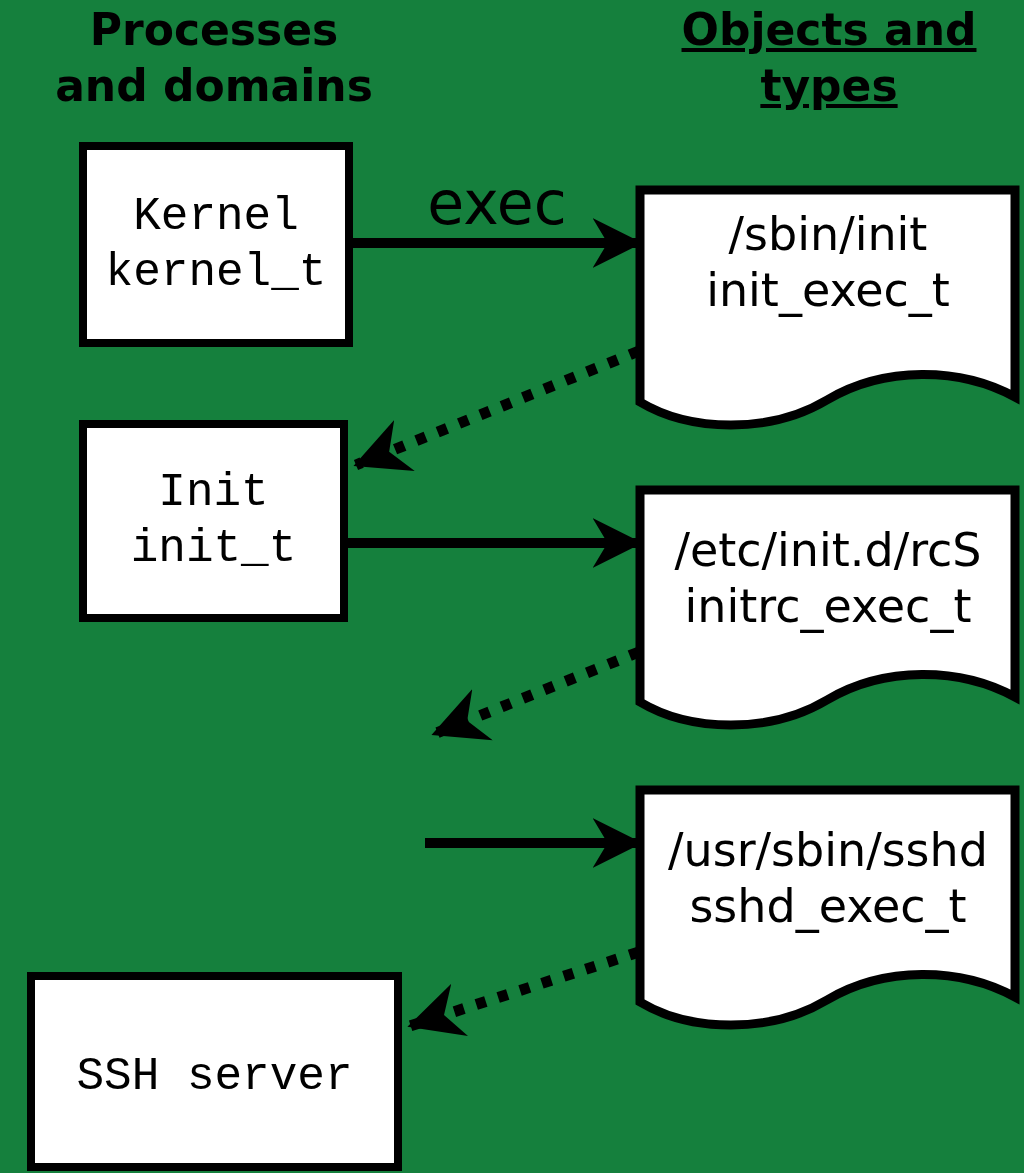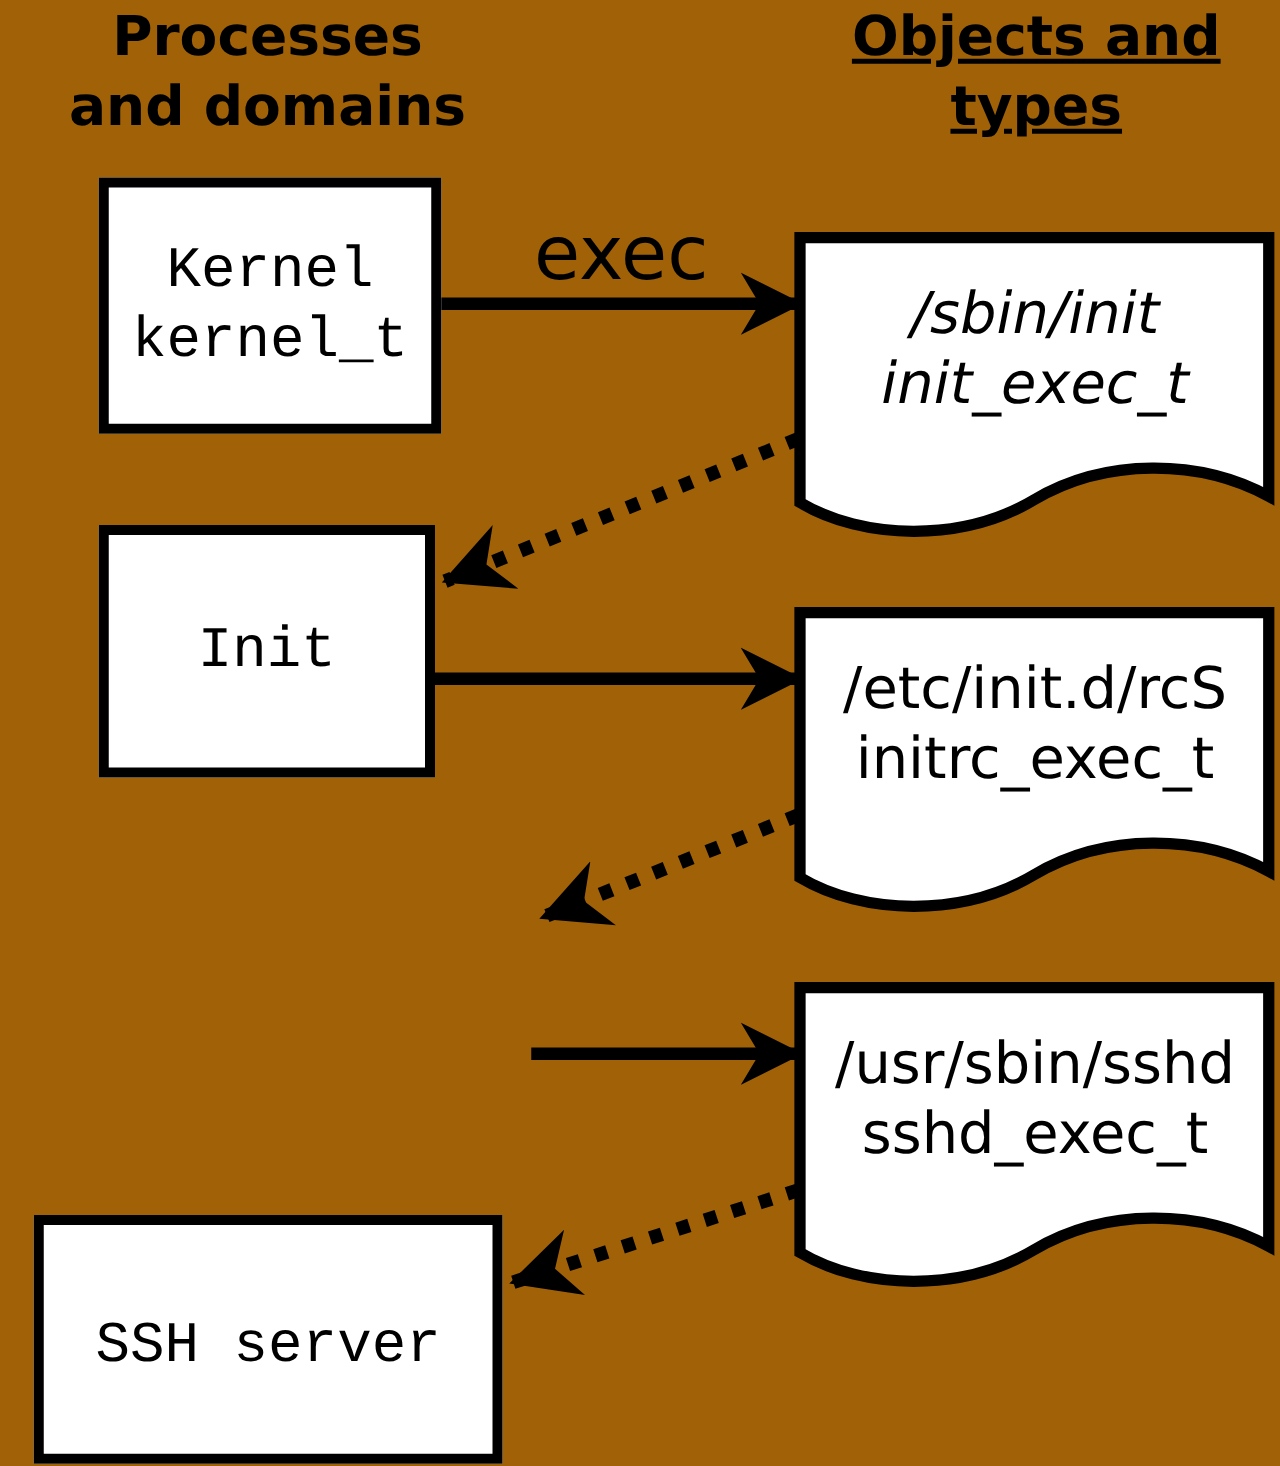--- a/index.html
+++ b/index.html
@@ -1,19 +1,19 @@
 <!DOCTYPE html>
 <html><head>
 <meta charset="utf-8">
 <style>
   html,body{margin:0;padding:0;background:#ffffff;}
   .canvas{
     position:relative;
     width:1024px;height:1173px;
-    background:#a16207;
+    background:#15803d;
     color:#000000;
     font-family:"DejaVu Sans",sans-serif;
     overflow:hidden;
   }
   .layer{position:absolute;left:0;top:0;}
   .hdr{
     position:absolute;
     font-weight:bold;
     font-size:44px;line-height:56px;
     text-align:center;white-space:nowrap;
@@ -32,21 +32,21 @@
   }
   .box-kernel{left:79px;top:142px;width:274px;height:205px;}
   .box-init{left:79px;top:420px;width:269px;height:202px;}
   .box-initrc{left:2px;top:693px;width:426px;height:204px;}
   .box-sshd{left:27px;top:972px;width:375px;height:199px;padding-top:10px;}
   .doclabel{
     position:absolute;left:642px;width:372px;
     font-size:46px;line-height:56px;
     text-align:center;white-space:nowrap;
   }
-  .dl-1{top:222px;font-style:italic;}
+  .dl-1{top:206px;}
   .dl-2{top:522px;}
   .dl-3{top:822px;}
   .exec-label{
     position:absolute;left:427px;top:180px;width:140px;
     font-size:60px;line-height:46px;text-align:center;
   }
 </style>
 </head>
 <body>
 
@@ -80,20 +80,21 @@
     <div>Objects and</div>
     <div>types</div>
   </div>
 
   <div class="pbox box-kernel">
     <div>Kernel</div>
     <div>kernel_t</div>
   </div>
   <div class="pbox box-init">
     <div>Init</div>
+    <div>init_t</div>
   </div>
   <div class="pbox box-sshd">
     <div>SSH server</div>
   </div>
 
   <div class="doclabel dl-1">
     <div>/sbin/init</div>
     <div>init_exec_t</div>
   </div>
   <div class="doclabel dl-2">

